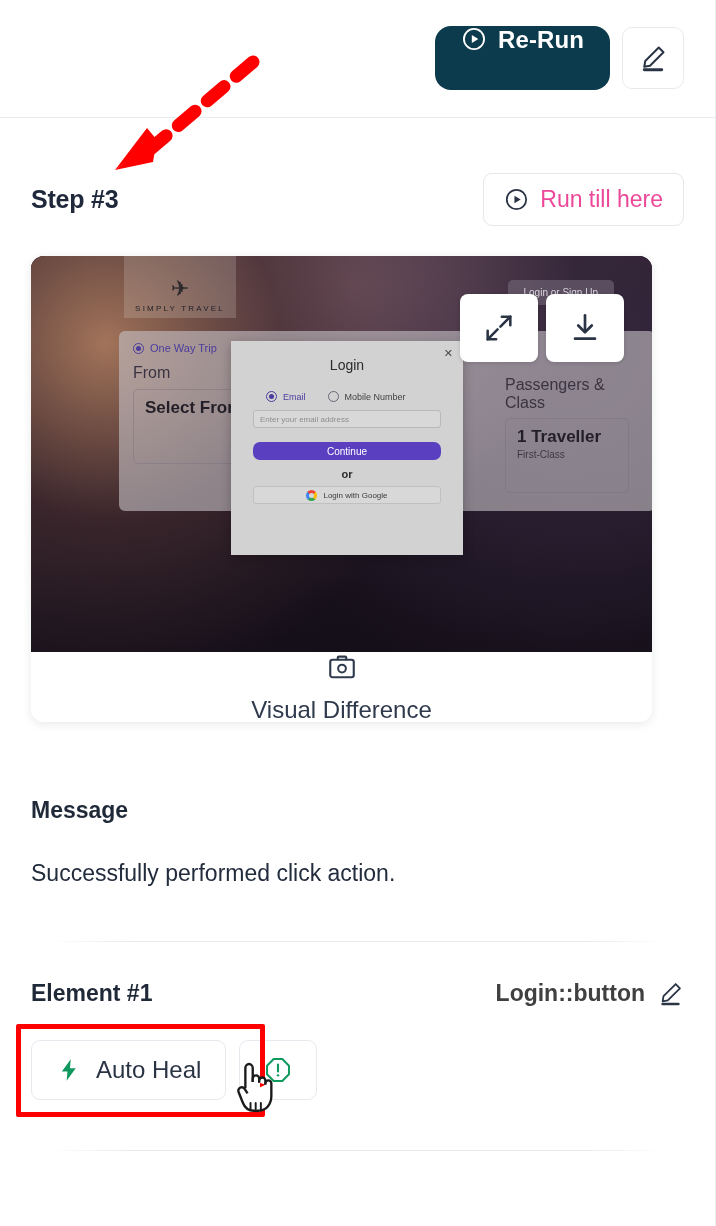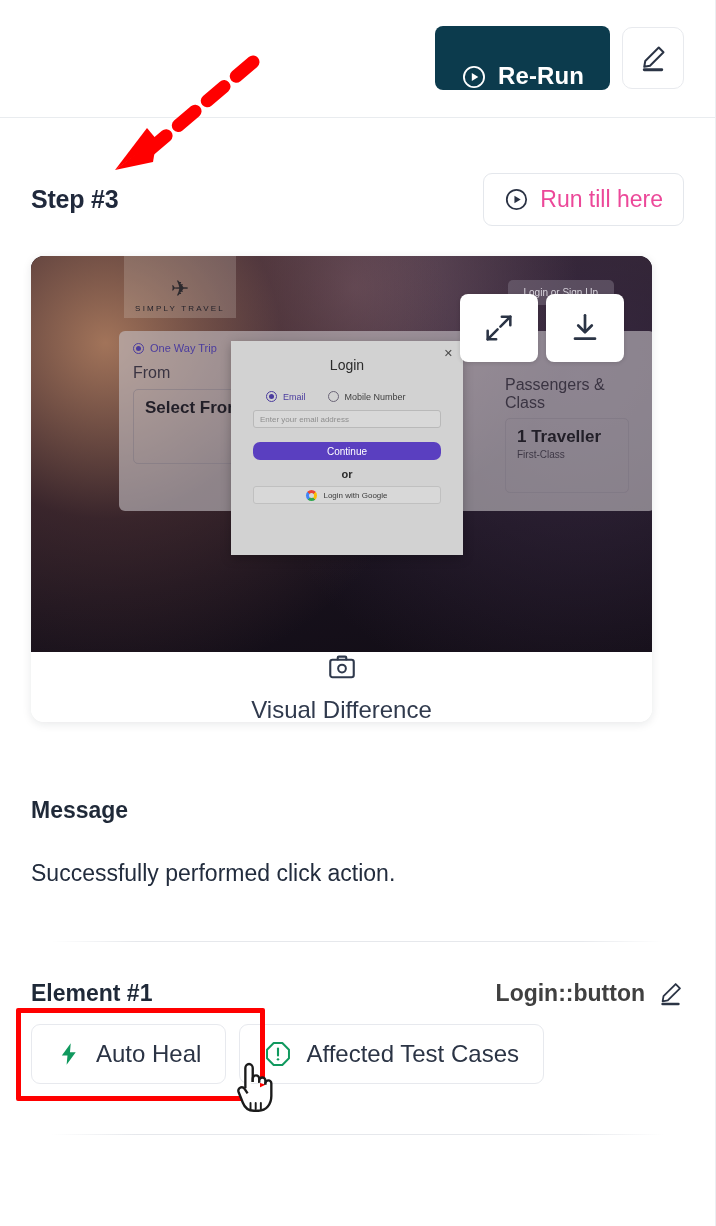--- a/index.html
+++ b/index.html
@@ -22,24 +22,24 @@
     height: 118px;
     border-bottom: 1px solid #e9ecef;
     background: #fff;
   }
   #header-actions {
     position: absolute;
     right: 31px; top: 26px;
     display: flex; align-items: center; gap: 12px;
   }
   .rerun-btn {
-    display: flex; align-items: flex-end; gap: 11px;
+    display: flex; align-items: flex-start; gap: 11px;
     background: #0c3b4d;
     color: #ffffff;
-    border: none; border-radius: 8px;
+    border: none; border-radius: 16px;
     height: 64px; padding: 0 26px;
     font-size: 24px; font-weight: 700;
     letter-spacing: .1px;
     cursor: pointer;
     font-family: "Liberation Sans", sans-serif;
   }
   .icon-btn-square {
     width: 62px; height: 62px;
     background: #ffffff;
     border: 1px solid #e8eaee;
@@ -245,21 +245,21 @@
 
   
   #element-block { padding-top: 38px; }
   #element-head { display: flex; align-items: center; }
   #element-title { font-size: 23px; font-weight: 700; color: #1f2938; }
   #element-locator-wrap {
     margin-left: auto; display: flex; align-items: center; gap: 12px;
   }
   #element-locator { font-size: 23px; font-weight: 700; color: #404040; }
 
-  #element-buttons { display: flex; gap: 13px; margin-top: 17px; position: relative; }
+  #element-buttons { display: flex; gap: 13px; margin-top: 33px; position: relative; }
   .pill-btn {
     display: flex; align-items: center; gap: 14px;
     background: #fff; border: 1px solid #e7e9ee; border-radius: 9px;
     height: 60px; padding: 0 24px;
     font-size: 24px; color: #2b3445;
     cursor: pointer;
     font-family: "Liberation Sans", sans-serif;
   }
   #auto-heal-wrap { position: relative; }
   #auto-heal-highlight {
@@ -474,21 +474,20 @@
         </div>
 
         <button class="pill-btn">
           <span style="display:flex;">
             <svg width="28" height="28" viewBox="0 0 24 24" fill="none">
               <path d="M8.3 2.6h7.4l5.7 5.7v7.4l-5.7 5.7H8.3l-5.7-5.7V8.3l5.7-5.7z" stroke="#10995e" stroke-width="1.7" stroke-linejoin="round"></path>
               <path d="M12 7.3v6" stroke="#10995e" stroke-width="1.8" stroke-linecap="round"></path>
               <circle cx="12" cy="16.6" r="1.05" fill="#10995e"></circle>
             </svg>
           </span>
-          <span>Affected Test Cases</span>
         </button>
       </div>
     </div>
 
     <div class="soft-divider" id="divider-2"></div>
 
   </div>
 
   <div id="mouse-cursor">
     <svg width="48" height="62" viewBox="0 0 32 42" fill="none">

